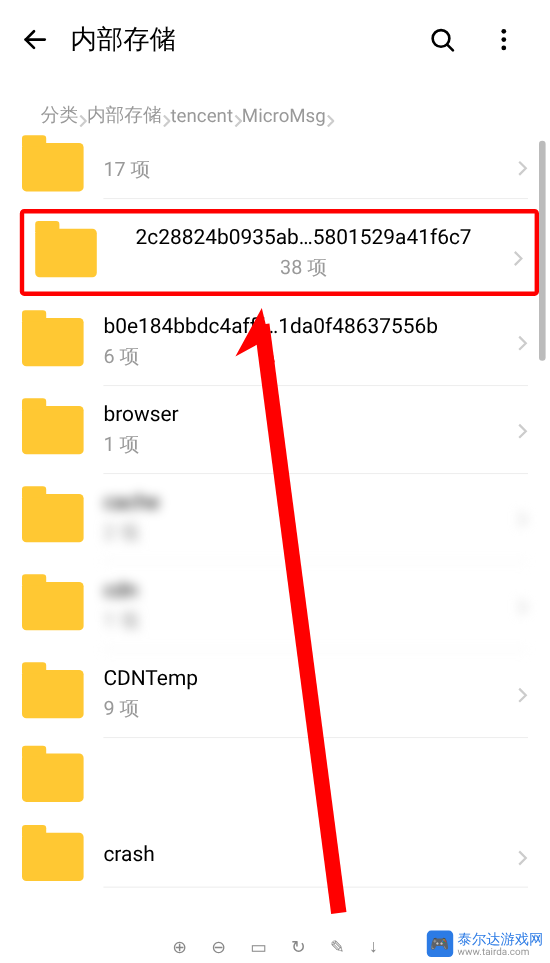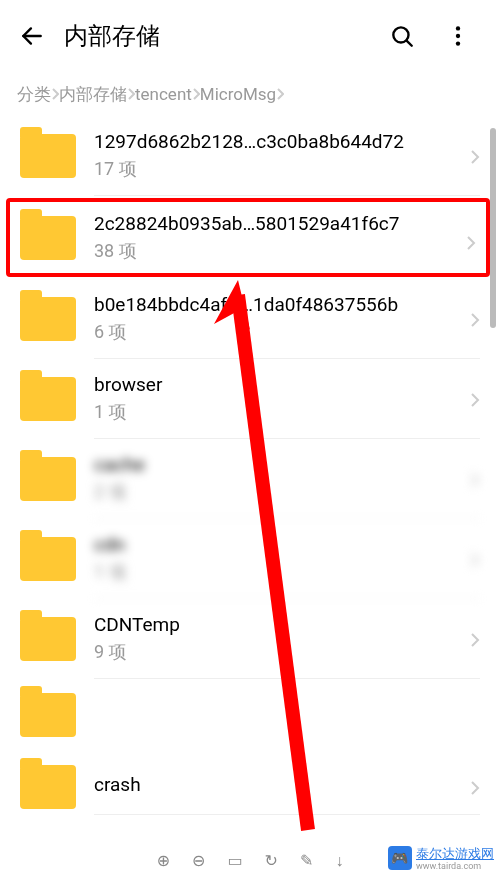--- a/index.html
+++ b/index.html
@@ -42,22 +42,22 @@
       width: 36px;
       height: 36px;
       display: flex;
       align-items: center;
       justify-content: center;
       cursor: pointer;
     }
     .breadcrumb {
       height: 44px;
       display: flex;
-      align-items: center;
-      padding: 0 17px;
+      align-items: flex-end;
+      padding: 0 37px;
       gap: 0;
       font-size: 17px;
       color: #999;
     }
     .breadcrumb-item {
       color: #999;
     }
     .breadcrumb-item:last-of-type {
       color: #333;
     }
@@ -74,22 +74,23 @@
     .file-row {
       display: flex;
       align-items: center;
       padding: 14px 20px 14px 20px;
       position: relative;
       cursor: pointer;
     }
     .file-row.highlighted {
       border: 4px solid #ff0000;
       border-radius: 4px;
-      margin: 2px 10px 2px 6px;
+      margin: 2px 10px 2px 18px;
       padding: 10px 10px 10px 10px;
+      text-align: center;
     }
     .folder-icon {
       width: 56px;
       height: 44px;
       background: #FFC833;
       border-radius: 4px;
       position: relative;
       flex-shrink: 0;
     }
     .folder-icon::before {
@@ -178,21 +179,20 @@
       align-items: center;
       justify-content: center;
       color: #fff;
       font-size: 14px;
       font-weight: bold;
     }
     .wm-text {
       font-size: 13px;
       color: #2C7BE5;
       font-weight: 500;
-      text-decoration: underline;
     }
     .wm-url {
       font-size: 9px;
       color: #999;
       margin-top: -2px;
     }
     .toolbar-strip {
       position: absolute;
       bottom: 0;
       left: 100px;
@@ -261,21 +261,20 @@
       <svg width="8" height="12" viewBox="0 0 8 12" fill="none" stroke="#ccc" stroke-width="2">
         <polyline points="2,1 7,6 2,11"></polyline>
       </svg>
     </span>
 </div>
 
 <div class="file-list" id="folder-list">
 <div class="file-row">
       <div class="folder-icon"></div>
       <div class="file-info">
-        <div class="file-name">1297d6862b2128…c3c0ba8b644d72</div>
         <div class="file-meta">17 项</div>
         <span class="row-chevron"><svg width="10" height="16" viewBox="0 0 10 16" fill="none" stroke="#ccc" stroke-width="2">
             <polyline points="2,2 8,8 2,14"></polyline>
           </svg></span>
       </div>
     </div>
     <div class="file-row highlighted">
       <div class="folder-icon"></div>
       <div class="file-info">
         <div class="file-name">2c28824b0935ab…5801529a41f6c7</div>

